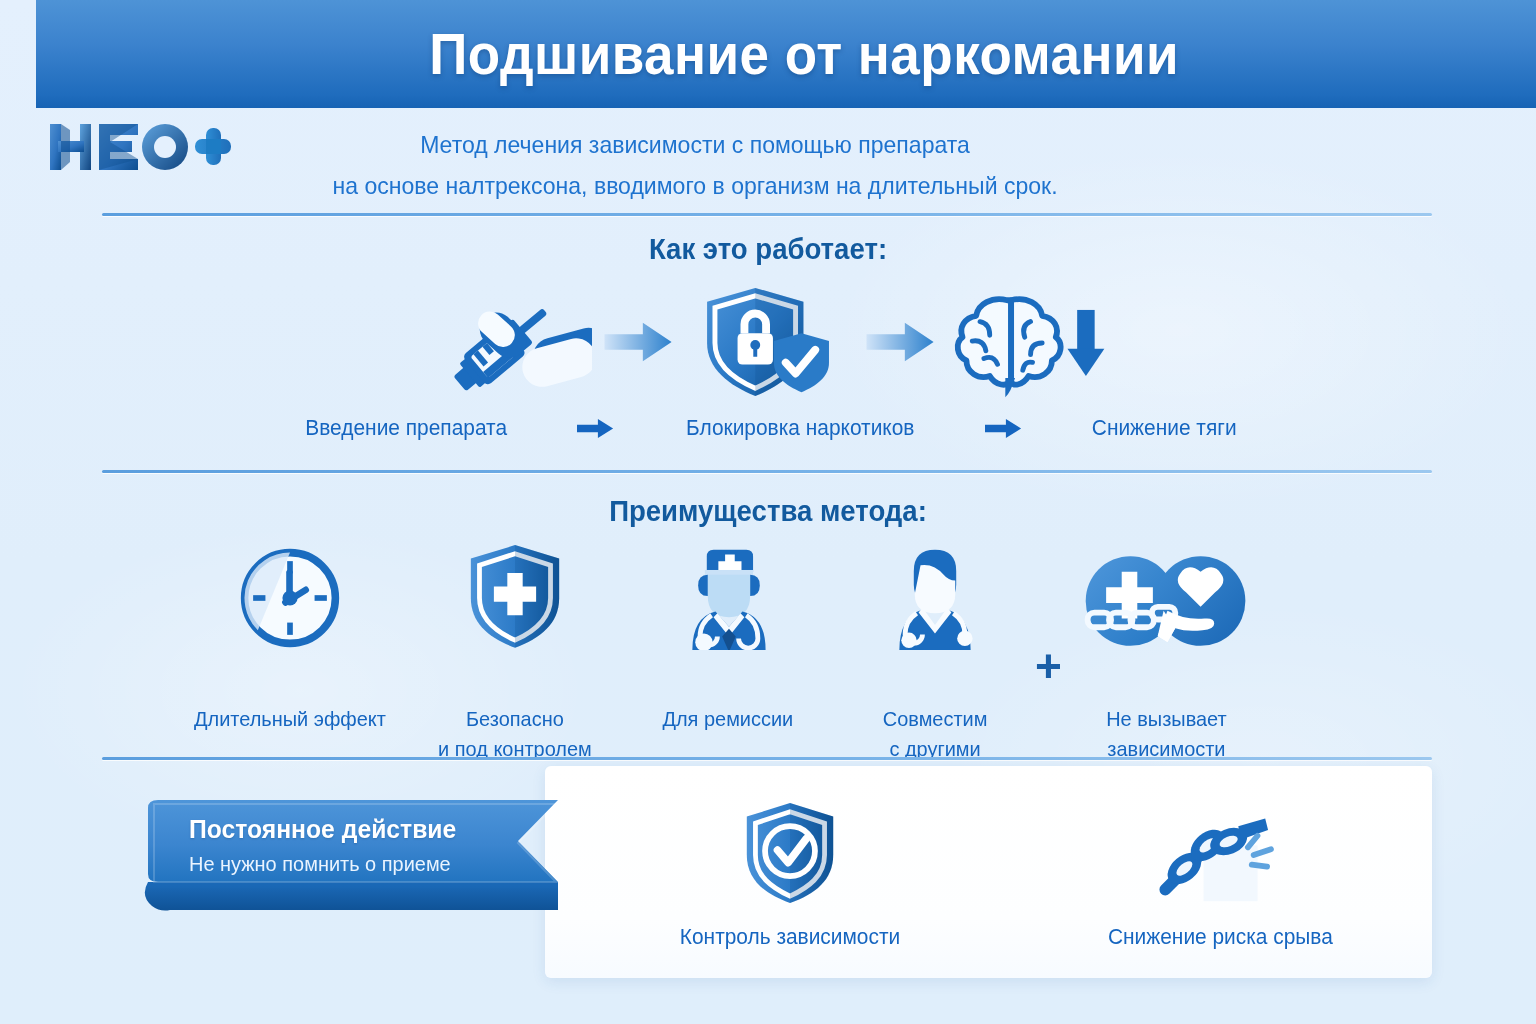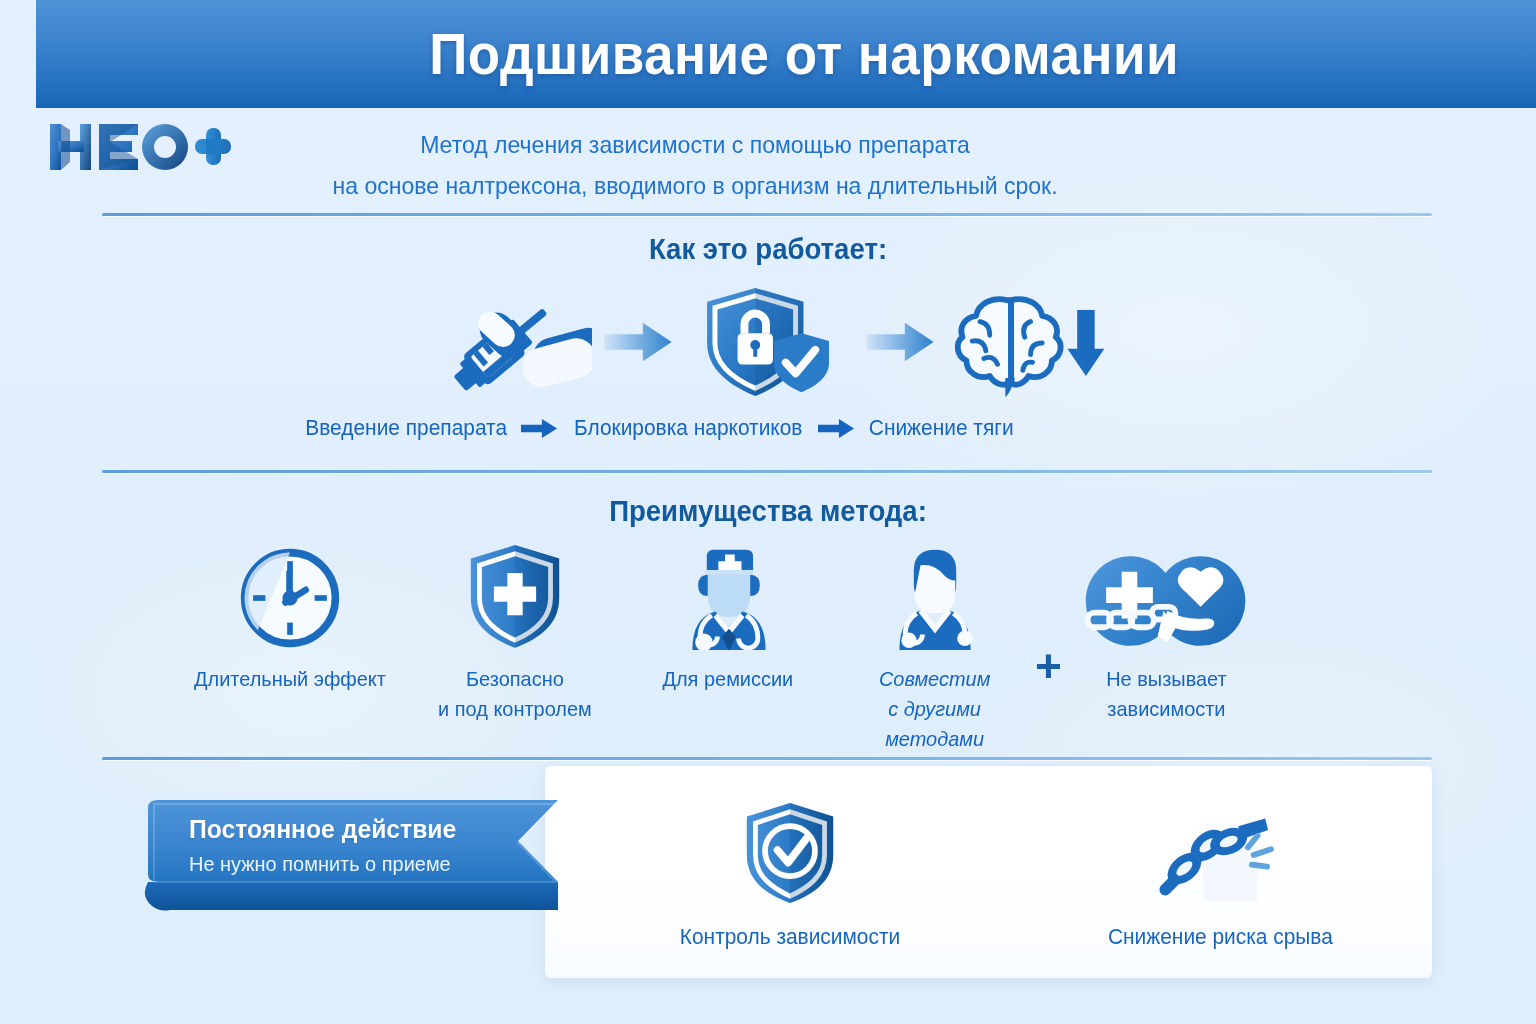--- a/index.html
+++ b/index.html
@@ -46,29 +46,29 @@
     font-family:"Liberation Sans Narrow","Liberation Sans",sans-serif;
     transform:scaleX(.95);}
   .st1{top:233px;} .st2{top:495px;}
 
   
   .hiw{position:absolute;left:300px;top:282px;width:940px;height:120px;
       display:flex;align-items:center;justify-content:center;gap:0;}
   .hiw-ic{width:170px;height:118px;display:flex;align-items:center;justify-content:center;}
   .hiw-arrow{width:92px;height:60px;display:flex;align-items:center;justify-content:center;}
   .hiw-labels{position:absolute;left:300px;top:408px;width:940px;height:40px;
-      display:flex;align-items:center;justify-content:flex-start;}
+      display:flex;align-items:center;justify-content:space-between;}
   .hiw-lab{color:#1565c0;font-size:22px;white-space:nowrap;
       font-family:"Liberation Sans Narrow","Liberation Sans",sans-serif;transform:scaleX(.95);}
   .hiw-sm-arrow{width:56px;display:flex;align-items:center;justify-content:center;}
 
   
   .ben{position:absolute;left:170px;top:540px;width:1230px;height:200px;
       display:flex;justify-content:flex-start;align-items:flex-start;}
-  .ben-item{display:flex;flex-direction:column;align-items:center;}
+  .ben-item{display:flex;flex-direction:column;align-items:center;gap:40px;}
   .ben-ic{height:110px;display:flex;align-items:flex-end;justify-content:center;}
   .ben-lab{margin-top:14px;text-align:center;color:#1565c0;font-size:21px;line-height:30px;
       font-family:"Liberation Sans Narrow","Liberation Sans",sans-serif;transform:scaleX(.95);}
 
   
   .card{position:absolute;left:545px;top:766px;width:887px;height:212px;
       background:linear-gradient(180deg,#ffffff 0%,#fdfeff 72%,#f7fbff 100%);
       border-radius:6px;box-shadow:0 4px 14px rgba(30,90,160,.10);}
   .card-row{position:absolute;left:575px;top:784px;width:860px;height:180px;
       display:flex;align-items:center;justify-content:space-around;}
@@ -324,21 +324,21 @@
           <path d="M44 74 l12 14 l12 -14 l4 4 l-16 20 l-16 -20z" fill="#f4faff"></path>
           <path d="M56 90 l7 8 l-7 16 l-7 -16z" fill="#134f8f"></path>
           <path d="M38 76 q-12 8 -12 22 a9 9 0 0 0 18 0" fill="none" stroke="#f4faff" stroke-width="5"></path>
           <circle cx="30" cy="104" r="9" fill="#f4faff"></circle>
           <path d="M74 76 q12 8 12 24 a10 10 0 0 1 -20 0" fill="none" stroke="#f4faff" stroke-width="5"></path>
         </svg>
       </div>
       <div class="ben-lab">Для ремиссии</div>
     </div>
 
-    <div class="ben-item" style="width:200px;font-style:italic;">
+    <div class="ben-item" style="width:200px;">
       <div class="ben-ic">
         <svg viewBox="0 0 110 112" width="106" height="108">
           <path d="M55 8 q22 0 22 22 v14 q0 20 -22 20 q-22 0 -22 -20 V30 q0 -22 22 -22z" fill="#1b6cbf"></path>
           <path d="M40 24 q14 -2 24 10 q5 6 12 6 v14 q0 20 -21 20 q-21 0 -21 -20z" fill="#f7fbff"></path>
           <path d="M18 112 q0 -34 24 -42 l13 18 l13 -18 q24 8 24 42z" fill="#1b6cbf"></path>
           <path d="M42 68 l13 18 l13 -18 l4 5 l-17 22 l-17 -22z" fill="#f7fbff"></path>
           <path d="M36 74 q-12 8 -12 22 a9 9 0 0 0 18 0" fill="none" stroke="#f7fbff" stroke-width="5"></path>
           <circle cx="28" cy="102" r="8" fill="#f7fbff"></circle>
           <path d="M74 74 q12 8 12 22" fill="none" stroke="#f7fbff" stroke-width="5"></path>
           <circle cx="86" cy="100" r="8" fill="#f7fbff"></circle>

